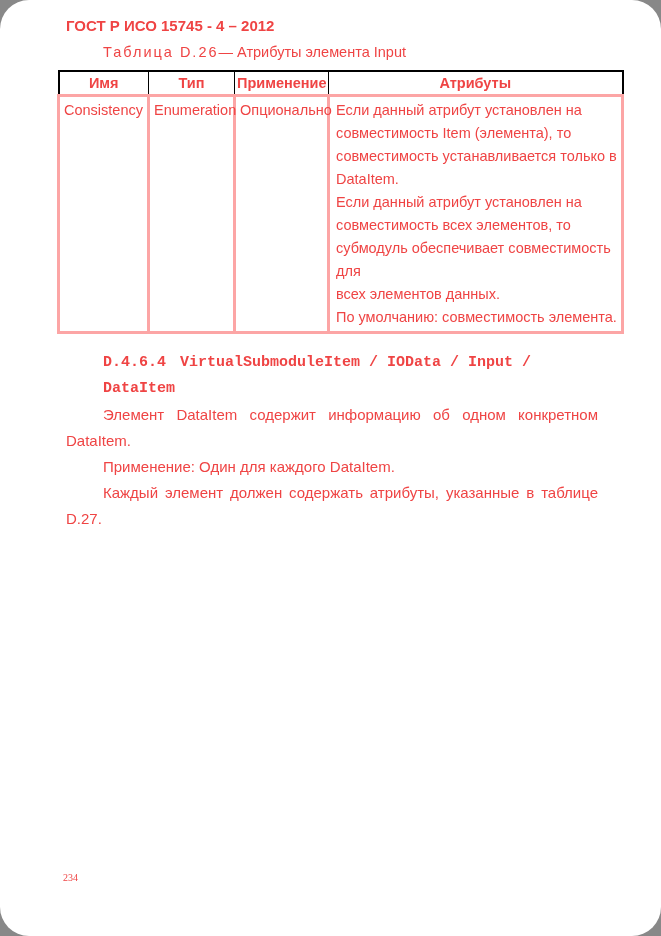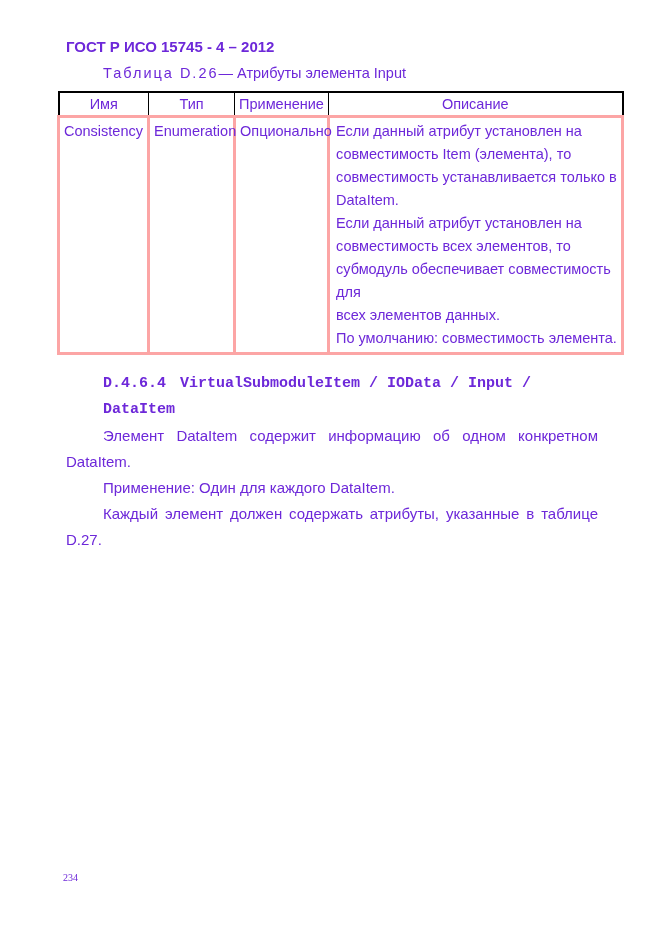--- a/index.html
+++ b/index.html
@@ -3,24 +3,25 @@
 <meta charset="utf-8">
 <style>
   * { box-sizing: border-box; }
   html, body { margin: 0; padding: 0; background: #888; }
   .page {
     position: relative;
     width: 661px;
     height: 936px;
     margin: 0 auto;
     background: #ffffff;
-    color: #6d28d9;
+    color: #ef4444;
     font-family: "Liberation Sans", sans-serif;
-    padding: 38px 63px 0 66px;
+    padding: 17px 63px 0 66px;
     overflow: hidden;
+    border-radius: 29px;
   }
   .doc-header {
     font-size: 15px;
     font-weight: bold;
     line-height: 17px;
   }
   .table-caption {
     margin-top: 9px;
     padding-left: 37px;
     font-size: 14.5px;
@@ -34,21 +35,21 @@
     table-layout: fixed;
     width: 564px;
     margin-top: 9px;
     margin-left: -9px;
     font-size: 14.5px;
     border: 2px solid #000;
   }
   .attr-table th {
     border: 1px solid #000;
     border-bottom: 2px solid #000;
-    font-weight: normal;
+    font-weight: bold;
     text-align: center;
     height: 24px;
     padding: 1px 2px;
     line-height: 20px;
   }
   .attr-table td {
     border: 3px solid #fca5a5;
     vertical-align: top;
     padding: 2px 4px;
     line-height: 23px;
@@ -98,21 +99,21 @@
       <col style="width:90px">
       <col style="width:86px">
       <col style="width:94px">
       <col style="width:294px">
     </colgroup>
     <thead>
       <tr>
         <th>Имя</th>
         <th>Тип</th>
         <th>Применение</th>
-        <th>Описание</th>
+        <th>Атрибуты</th>
       </tr>
     </thead>
     <tbody>
       <tr>
         <td>Consistency</td>
         <td>Enumeration</td>
         <td>Опционально</td>
         <td class="desc-cell">Если данный атрибут установлен на
 совместимость Item (элемента), то
 совместимость устанавливается только в

